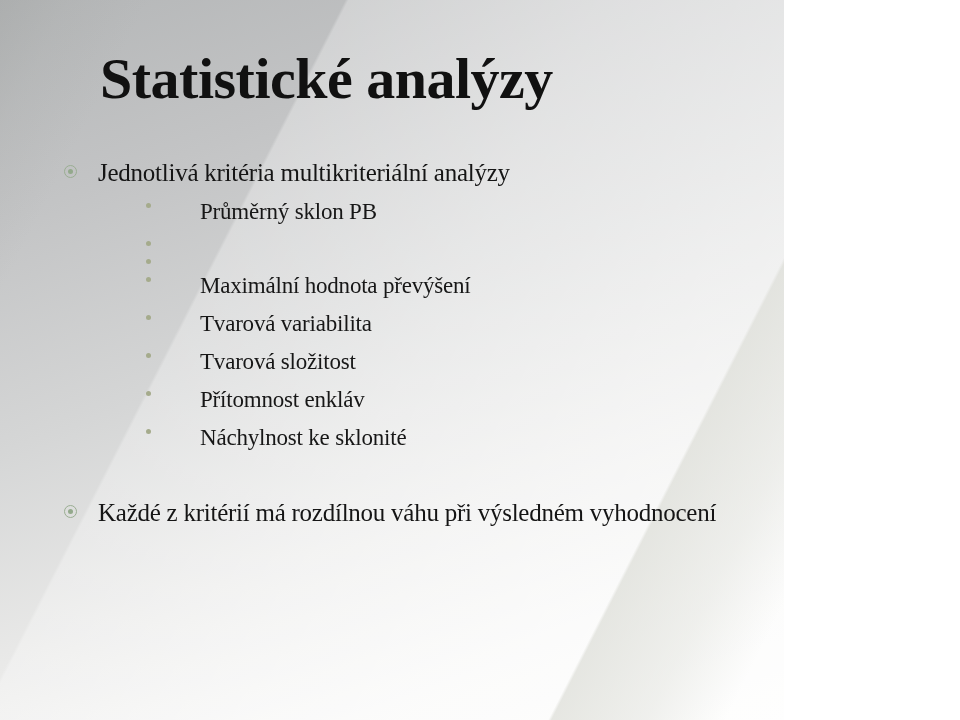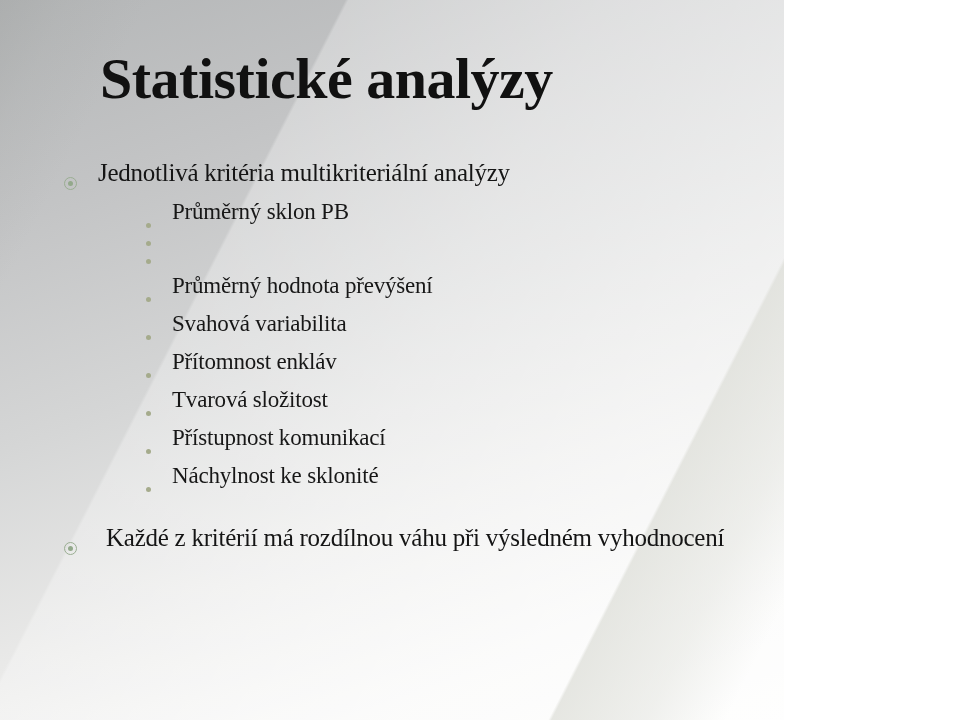--- a/index.html
+++ b/index.html
@@ -80,21 +80,21 @@
   
   .body-list {
     position: absolute;
     left: 64px;
     top: 156px;
     right: 28px;
   }
 
   .bullet-row {
     display: flex;
-    align-items: flex-end;
+    align-items: flex-start;
     color: #1a1a1a;
   }
 
   
   .lvl1 {
     padding-left: 0px;
     margin-bottom: 5px;
   }
   .lvl1 .marker {
     flex: 0 0 auto;
@@ -126,20 +126,21 @@
     line-height: 34px;
     letter-spacing: -0.25px;
     color: #151515;
     white-space: nowrap;
   }
 
   
   .lvl2 {
     padding-left: 82px;
     margin-bottom: 5px;
+    gap: 28px;
   }
   .lvl2 .marker {
     flex: 0 0 auto;
     width: 26px;
     display: flex;
     justify-content: flex-start;
     align-items: center;
     padding-top: 8px;
   }
   .dot {
@@ -154,22 +155,21 @@
     letter-spacing: -0.2px;
     color: #171717;
     white-space: nowrap;
   }
 
   .spacer {
     height: 20px;
   }
 
   .last-row {
-    margin-top: 4px;
-    gap: 8px;
+    margin-top: 17px;
   }
   .last-row .text {
     font-size: 25px;
     line-height: 34px;
   }
 </style>
 </head>
 <body>
 
 <div id="slide">
@@ -207,51 +207,45 @@
       <div class="bullet-row lvl2">
         <span class="marker">
             <span class="dot"></span>
           </span>
       </div>
 
       <div class="bullet-row lvl2">
         <span class="marker">
             <span class="dot"></span>
           </span>
-        <span class="text">Průměrný hodnota  převýšení</span>
-      </div>
-
-      <div class="bullet-row lvl2">
-        <span class="marker">
-            <span class="dot"></span>
-          </span>
-        <span class="text">Svahová variabilita</span>
+        <span class="text">Maximální hodnota  převýšení</span>
+      </div>
+
+      <div class="bullet-row lvl2">
+        <span class="marker">
+            <span class="dot"></span>
+          </span>
+        <span class="text">Tvarová variabilita</span>
+      </div>
+
+      <div class="bullet-row lvl2">
+        <span class="marker">
+            <span class="dot"></span>
+          </span>
+        <span class="text">Tvarová složitost</span>
       </div>
 
       <div class="bullet-row lvl2">
         <span class="marker">
             <span class="dot"></span>
           </span>
         <span class="text">Přítomnost enkláv</span>
       </div>
 
-      <div class="bullet-row lvl2">
-        <span class="marker">
-            <span class="dot"></span>
-          </span>
-        <span class="text">Tvarová složitost</span>
-      </div>
-
-
-      <div class="bullet-row lvl2">
-        <span class="marker">
-            <span class="dot"></span>
-          </span>
-        <span class="text">Přístupnost komunikací</span>
-      </div>
+
 
       <div class="bullet-row lvl2">
         <span class="marker">
             <span class="dot"></span>
           </span>
         <span class="text">Náchylnost ke sklonité</span>
       </div>
 
       <div class="spacer"></div>
 

